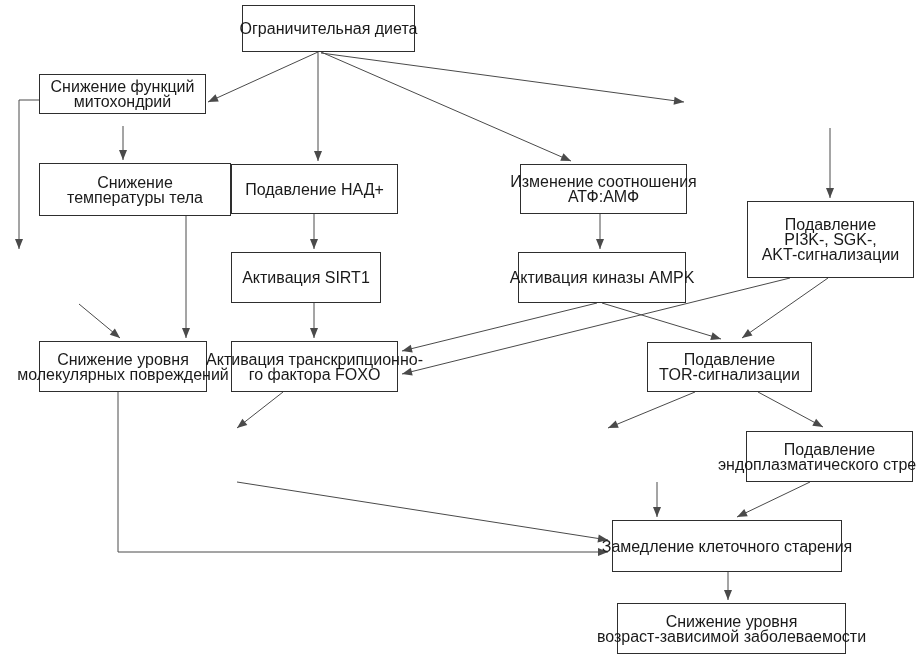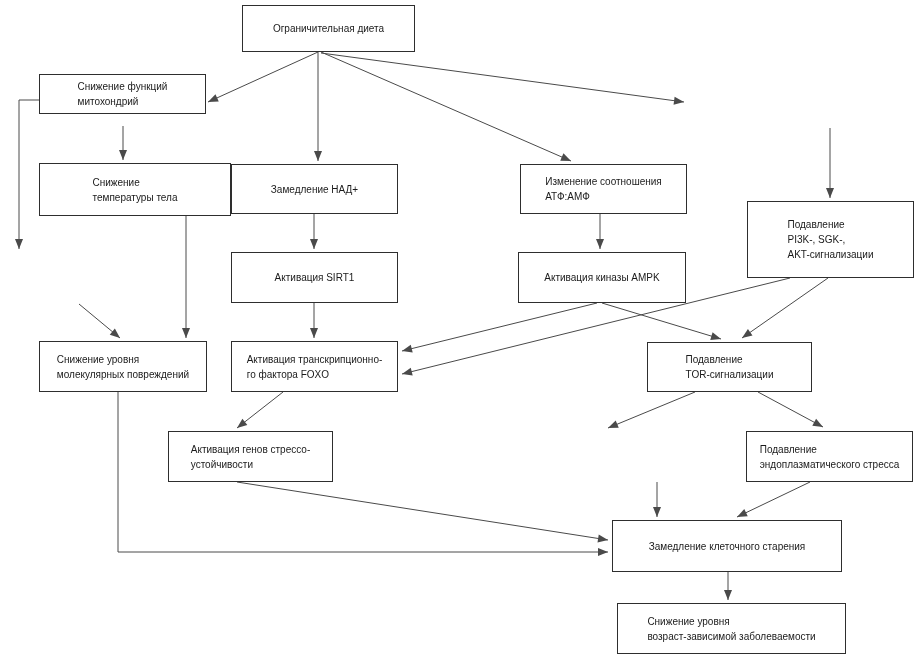--- a/index.html
+++ b/index.html
@@ -10,21 +10,22 @@
     font-family:"Liberation Sans", sans-serif;
     overflow:hidden;
   }
   .edges{position:absolute;left:0;top:0;z-index:0;}
   .node{
     position:absolute;
     box-sizing:border-box;
     border:1px solid #2e2e2e;
     background:#ffffff;
     display:flex;align-items:center;justify-content:center;
-    font-size:10px;line-height:15px;color:#1a1a1a;
+    text-align:center;
+    font-size:16px;line-height:15px;color:#1a1a1a;
     white-space:pre;
     z-index:1;
   }
 </style>
 </head>
 <body>
 
 <div class="canvas">
 
   <svg class="edges" width="917" height="660" viewBox="0 0 917 660">
@@ -66,42 +67,40 @@
   <div class="node" style="left:39px;top:74px;width:167px;height:40px">Снижение функций
 митохондрий</div>
 
   <div class="node" style="left:39px;top:163px;width:192px;height:53px">Снижение
 температуры тела</div>
 
 
   <div class="node" style="left:39px;top:341px;width:168px;height:51px">Снижение уровня
 молекулярных повреждений</div>
 
-  <div class="node" style="left:231px;top:164px;width:167px;height:50px">Замедление НАД+</div>
+  <div class="node" style="left:231px;top:164px;width:167px;height:50px">Подавление НАД+</div>
 
-  <div class="node" style="left:231px;top:252px;width:167px;height:51px">Активация SIRT1</div>
+  <div class="node" style="left:231px;top:252px;width:150px;height:51px">Активация SIRT1</div>
 
   <div class="node" style="left:520px;top:164px;width:167px;height:50px">Изменение соотношения
 АТФ:АМФ</div>
 
   <div class="node" style="left:231px;top:341px;width:167px;height:51px">Активация транскрипционно-
 го фактора FOXO</div>
 
   <div class="node" style="left:518px;top:252px;width:168px;height:51px">Активация киназы AMPK</div>
 
 
   <div class="node" style="left:747px;top:201px;width:167px;height:77px">Подавление
 PI3K-, SGK-,
 AKT-сигнализации</div>
 
   <div class="node" style="left:647px;top:342px;width:165px;height:50px">Подавление
 TOR-сигнализации</div>
 
-  <div class="node" style="left:168px;top:431px;width:165px;height:51px">Активация генов стрессо-
-устойчивости</div>
 
 
   <div class="node" style="left:746px;top:431px;width:167px;height:51px">Подавление
 эндоплазматического стресса</div>
 
   <div class="node" style="left:612px;top:520px;width:230px;height:52px">Замедление клеточного старения</div>
 
   <div class="node" style="left:617px;top:603px;width:229px;height:51px">Снижение уровня
 возраст-зависимой заболеваемости</div>
 

